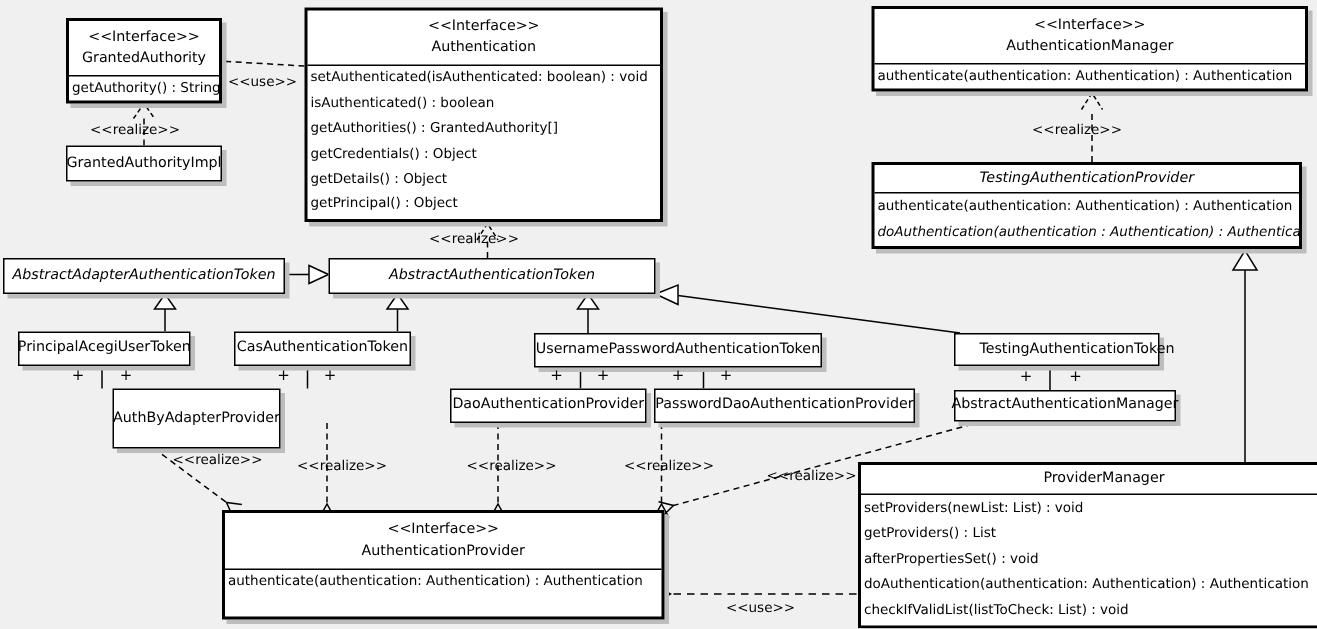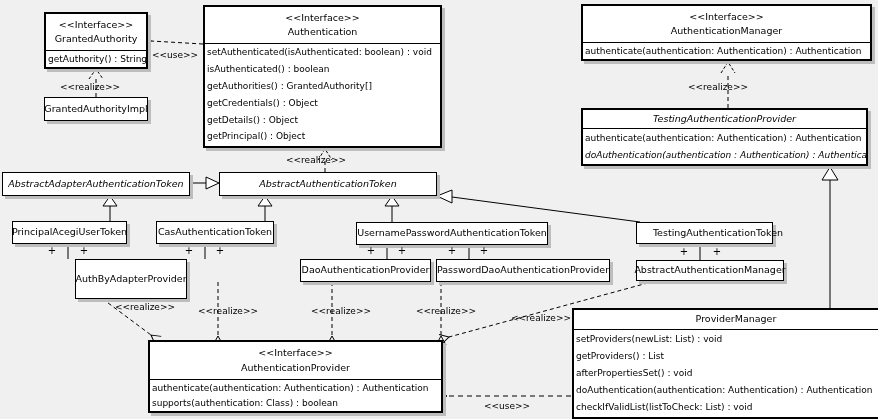--- a/index.html
+++ b/index.html
@@ -201,21 +201,20 @@
     </div>
   </div>
 
   <div class="box thick" style="left:148px;top:340px;width:295px;height:73px;">
     <div class="hdr with-methods" style="height:38px;">
       <div class="stereo">&lt;&lt;Interface&gt;&gt;</div>
       <div class="cname">AuthenticationProvider</div>
     </div>
     <div class="methods" style="--rh:15.5px;">
       <div class="m">authenticate(authentication: Authentication) : Authentication</div>
-      <div class="m">supports(authentication: Class) : boolean</div>
     </div>
   </div>
 
   <div class="box thick" style="left:572px;top:308px;width:328px;height:111px;">
     <div class="hdr with-methods" style="height:20px;">
       <div class="cname">ProviderManager</div>
     </div>
     <div class="methods" style="--rh:17.2px;">
       <div class="m">setProviders(newList: List) : void</div>
       <div class="m">getProviders() : List</div>

